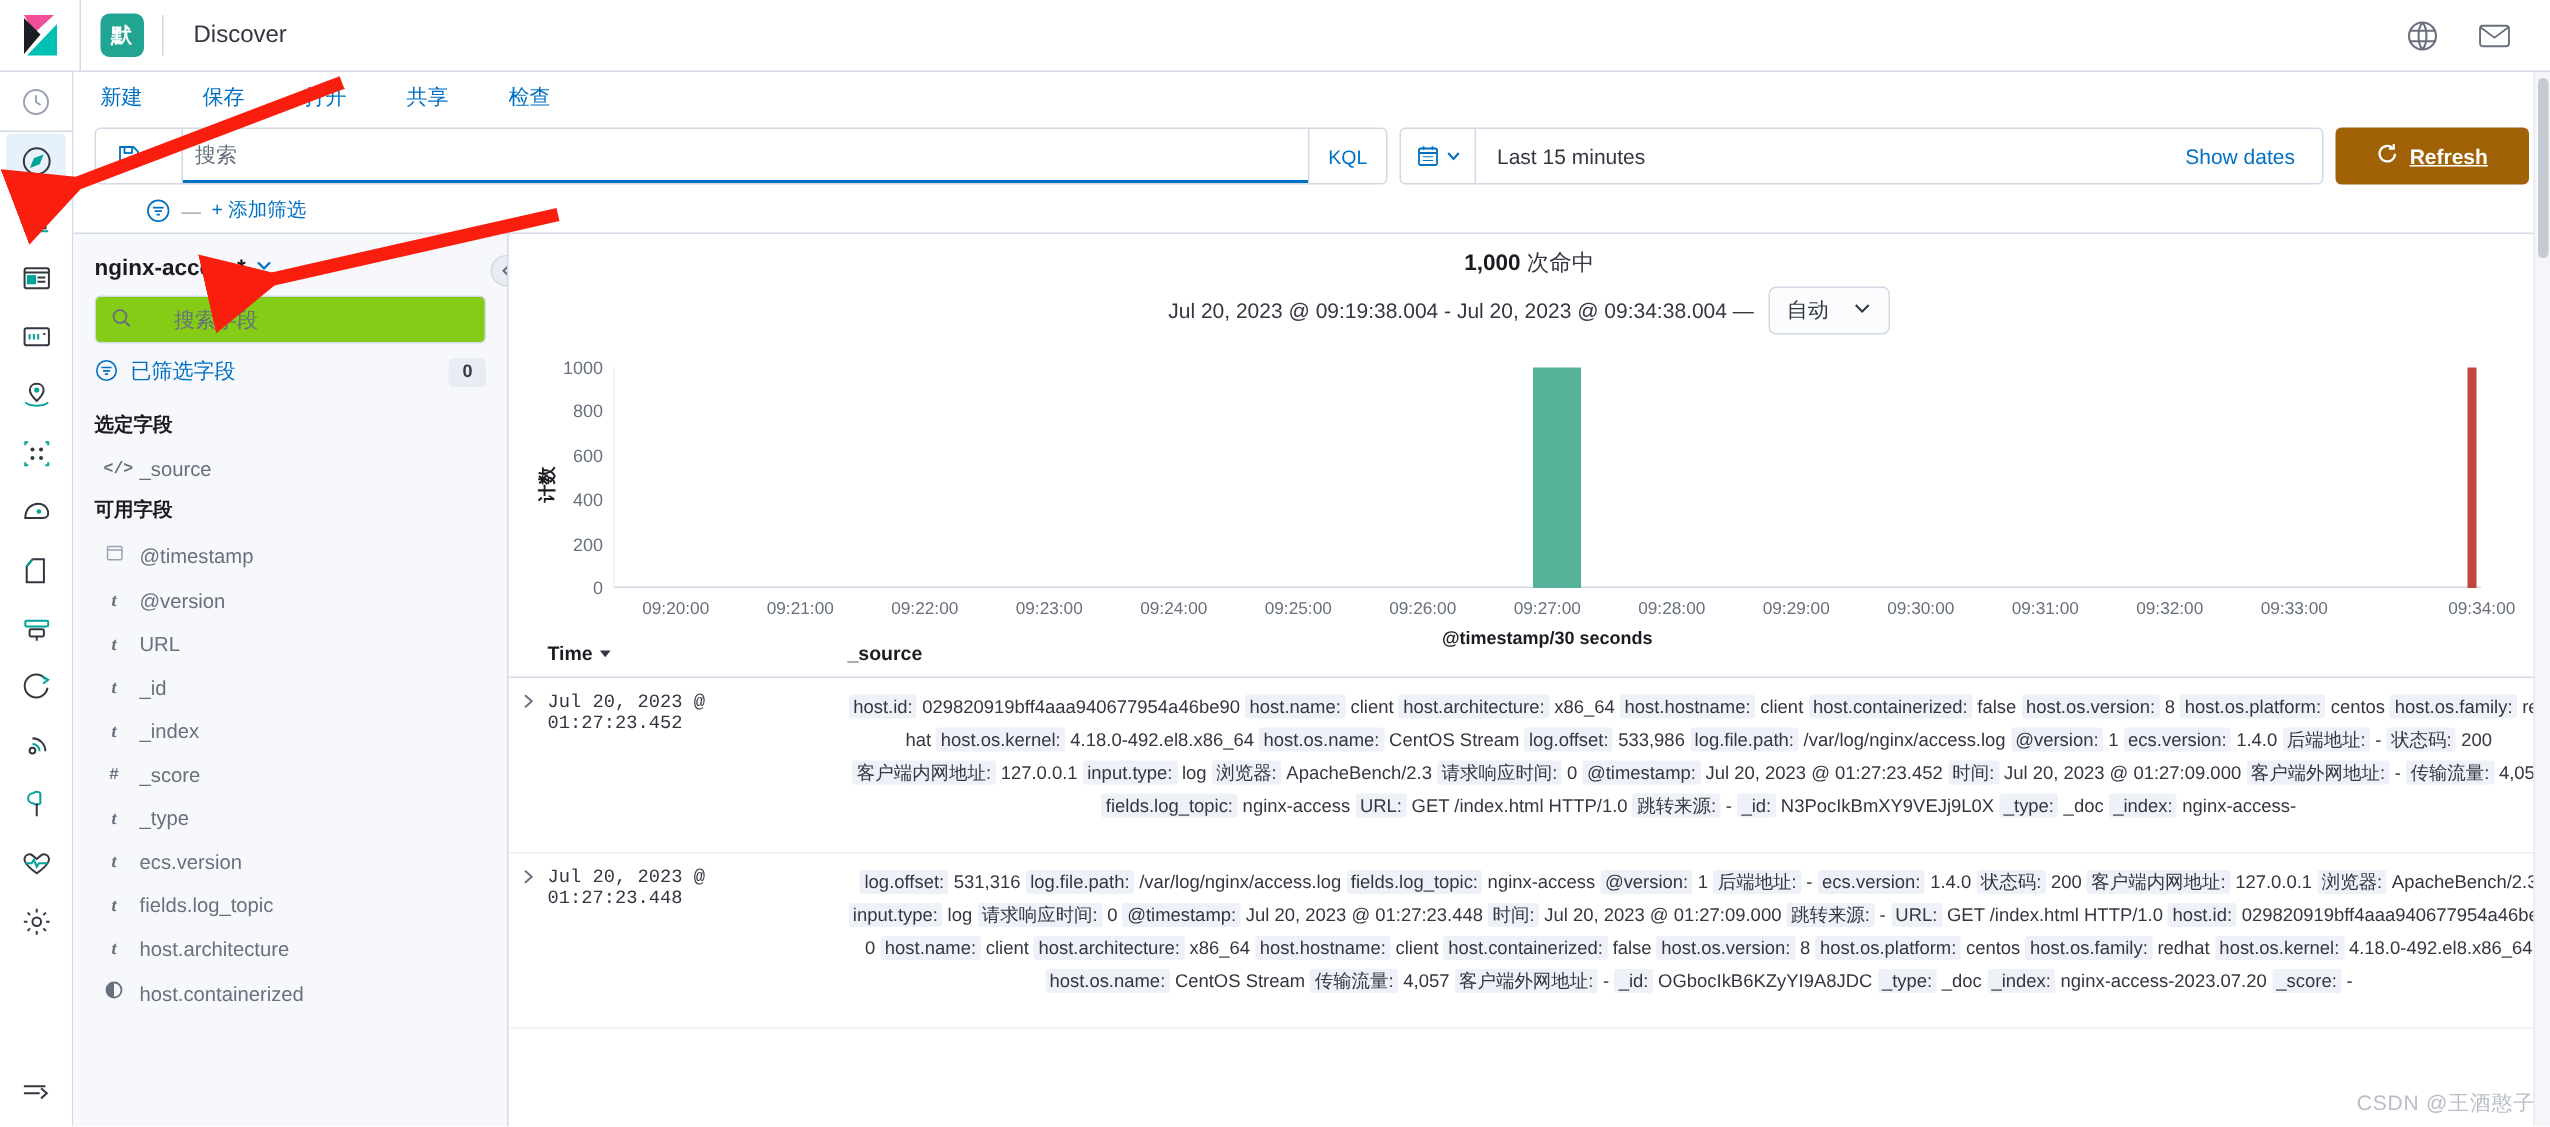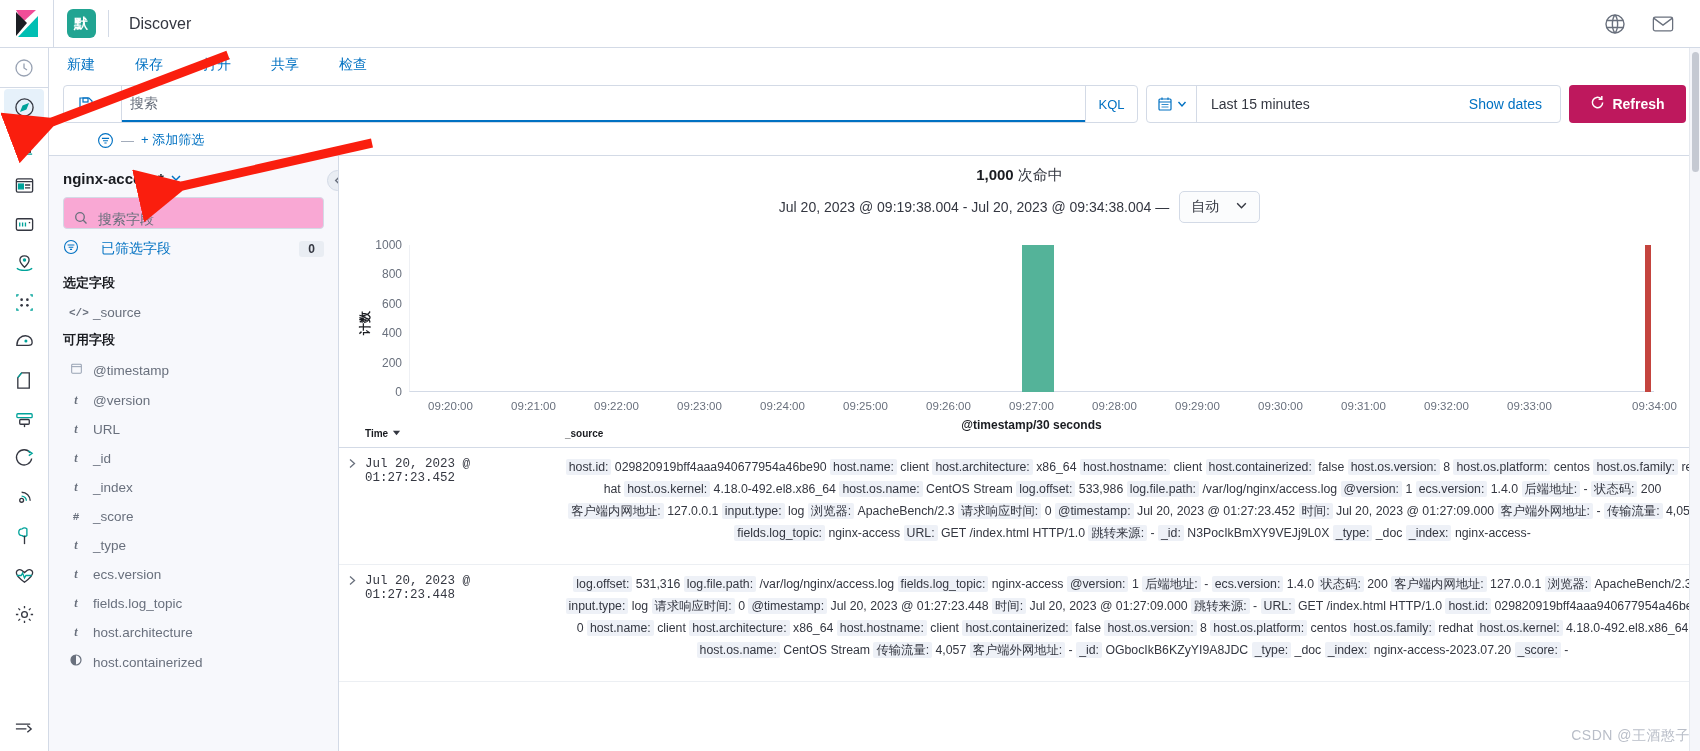--- a/index.html
+++ b/index.html
@@ -96,34 +96,35 @@
     color: #1d4ed8; padding: 0 8px;
     border-bottom: 2px solid #0071c2;
     height: 100%;
   }
   .qb-input::placeholder { color: #69707d; }
   .qb-kql {
     width: 52px; display: flex; align-items: center; justify-content: center;
     color: #0071c2; font-size: 13px; border-left: 1px solid #d3dae6;
   }
   .qb-date {
-    width: 415px; display: flex; align-items: stretch;
+    width: 616px; display: flex; align-items: stretch;
     border: 1px solid #d3dae6; border-radius: 4px; background:#fff;
   }
   .qb-cal {
     width: 50px; display: flex; align-items: center; justify-content: center; gap: 4px;
     color: #0071c2; border-right: 1px solid #d3dae6;
   }
   .qb-range { flex:1; display:flex; align-items:center; padding-left: 14px; font-size: 14px; color:#343741; }
   .qb-showdates { display:flex; align-items:center; padding: 0 18px; color:#0071c2; font-size:14px; }
   .qb-refresh {
-    width: 117px; background: #be185d; color: #fff; border-radius: 4px;
+    width: 129px; background: #a16207; color: #fff; border-radius: 4px;
     display: flex; align-items: center; justify-content: center; gap: 7px;
     font-size: 14px; font-weight: 600; border: none; cursor: pointer;
     font-family: "Liberation Sans", sans-serif;
+    text-decoration: underline;
   }
 
   .filterbar {
     height: 30px; display: flex; align-items: center; gap: 7px;
     padding-left: 48px; font-size: 13px;
   }
   .filterbar .fb-icon { color: #0071c2; display:flex; align-items:center; }
   .filterbar .fb-dash { color:#98a2b3; }
   .filterbar .fb-add { color:#0071c2; cursor:pointer; }
 
@@ -140,30 +141,30 @@
   }
   .fp-index {
     display: flex; align-items: center; gap: 6px;
     padding: 14px 14px 10px 14px;
     font-weight: 700; font-size: 15px; color: #1a1c21;
   }
   .fp-index .caret { color:#0071c2; }
   .fp-search-wrap { padding: 0 14px 10px 14px; }
   .fp-search {
     width: 100%; height: 32px;
-    border: 1px solid #d3dae6; border-radius: 4px; background: #f9a8d4;
-    display: flex; align-items: flex-end; gap: 8px; padding: 0 10px;
+    border: 1px solid #d3dae6; border-radius: 4px; background: #84cc16;
+    display: flex; align-items: center; gap: 26px; padding: 0 10px;
   }
   .fp-search input {
     border: none; outline: none; background: transparent; flex: 1;
     font-size: 14px; font-family: "Liberation Sans", sans-serif; color:#343741;
   }
   .fp-search input::placeholder { color:#69707d; }
   .fp-filtered {
-    display: flex; align-items: center; gap: 22px;
+    display: flex; gap: 8px;
     padding: 0 14px 12px 14px; color: #0071c2; font-size: 14px;
   }
   .fp-filtered .badge {
     margin-left: auto; background: #e9edf3; color: #343741;
     border-radius: 3px; padding: 1px 9px; font-size: 12px; font-weight: 600;
   }
   .fp-section-title {
     padding: 4px 14px 6px 14px;
     font-size: 13px; font-weight: 700; color: #1a1c21;
   }
@@ -225,21 +226,21 @@
   }
   .xlab {
     position: absolute; left: 0; right: 0; top: calc(100% + 26px);
     text-align: center; font-size: 12px; color: #1a1c21; font-weight: 600;
   }
 
   
   .doctable { flex: 1; min-height: 0; overflow: hidden; margin-top: 14px; }
   .dt-head {
     display: flex; border-bottom: 1px solid #d3dae6;
-    padding: 4px 0 8px 0; font-size: 10px; font-weight: 700; color:#1a1c21;
+    padding: 4px 0 8px 0; font-size: 13px; font-weight: 700; color:#1a1c21;
   }
   .dt-c-caret { width: 26px; }
   .dt-c-time { width: 200px; display:flex; align-items:center; gap:4px; }
   .dt-c-src { flex: 1; }
   .dt-row { display: flex; border-bottom: 1px solid #eceff3; padding: 8px 0 20px 0; }
   .dt-row .dt-c-caret { color: #69707d; font-size: 12px; padding-top:2px; display:flex; justify-content:center;}
   .dt-row .dt-c-time {
     font-family: "Liberation Mono", monospace; font-size: 12.5px; color:#343741;
     align-items: flex-start; padding-top:1px;
   }

